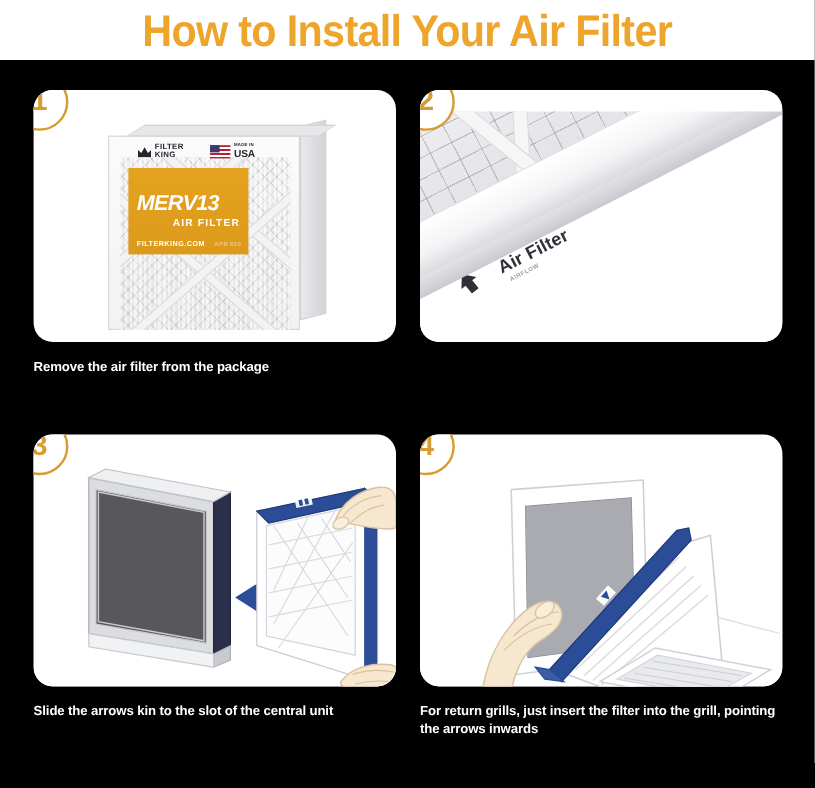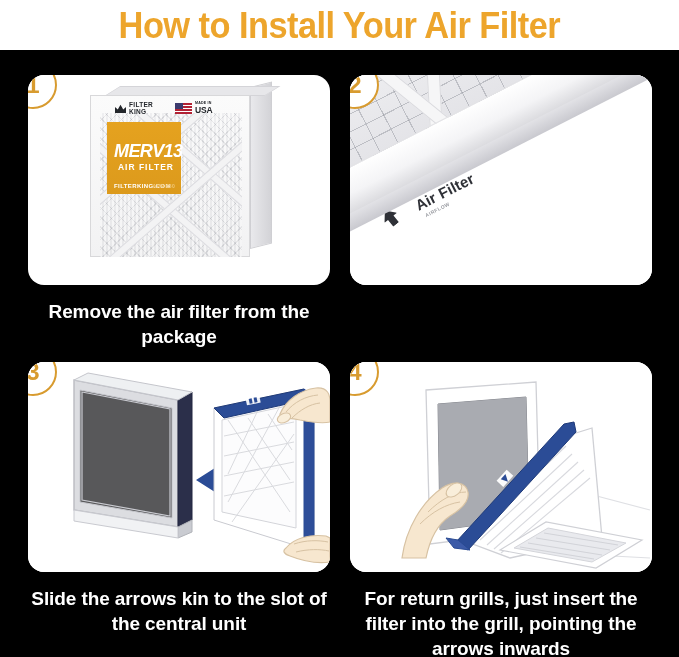--- a/index.html
+++ b/index.html
@@ -63,28 +63,28 @@
     border: 2px solid #d89b2f;
     color: #d89b2f;
     font-size: 24px;
     font-weight: bold;
     display: flex; align-items: center; justify-content: center;
     z-index: 20;
   }
   .step-caption {
     width: 302px;
     margin-top: 14px;
-    text-align: center;
+    text-align: left;
     color: #ffffff;
-    font-size: 19px;
+    font-size: 11px;
     font-weight: bold;
     line-height: 1.32;
     letter-spacing: -0.1px;
   }
-  .art { position: absolute; inset: 0; }
+  .art { position: absolute; inset: 0; margin-top: 18px; }
 
   
   .filter-photo {
     position: absolute;
     left: 62px; top: 12px;
     width: 182px; height: 178px;
   }
   .fp-body {
     position: absolute; left: 0; top: 8px;
     width: 160px; height: 162px;
@@ -132,21 +132,21 @@
   .fp-pleats {
     position: absolute; inset: 0;
     background: repeating-linear-gradient(90deg,
       rgba(255,255,255,.85) 0 2px,
       rgba(205,206,211,.35) 2px 4px);
     opacity: .5;
   }
   .fp-label {
     position: absolute;
     left: 16px; top: 26px;
-    width: 74px; height: 72px;
+    width: 100px; height: 72px;
     background: linear-gradient(180deg,#e5a21f 0%,#dc9a1c 100%);
     z-index: 6;
     padding: 4px 24px;
   }
   .fp-merv {
     position: absolute; left: 7px; top: 19px;
     color: #ffffff; font-size: 18px; font-weight: bold;
     font-style: italic; letter-spacing: -0.6px;
   }
   .fp-airfilter {

